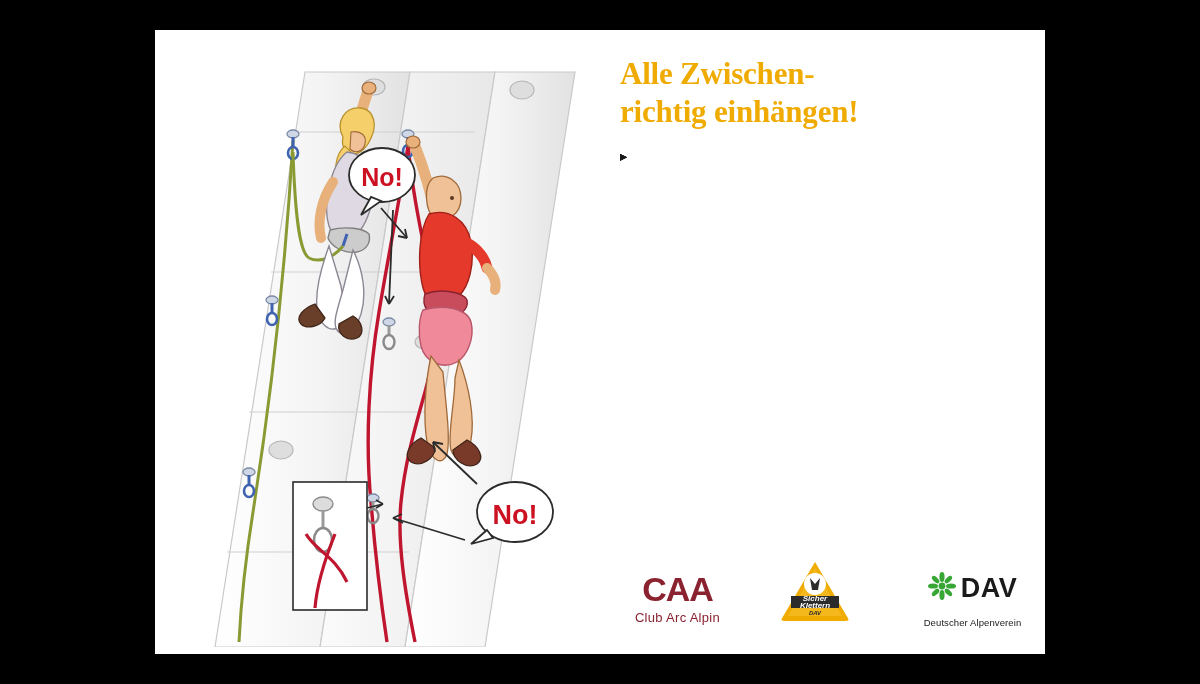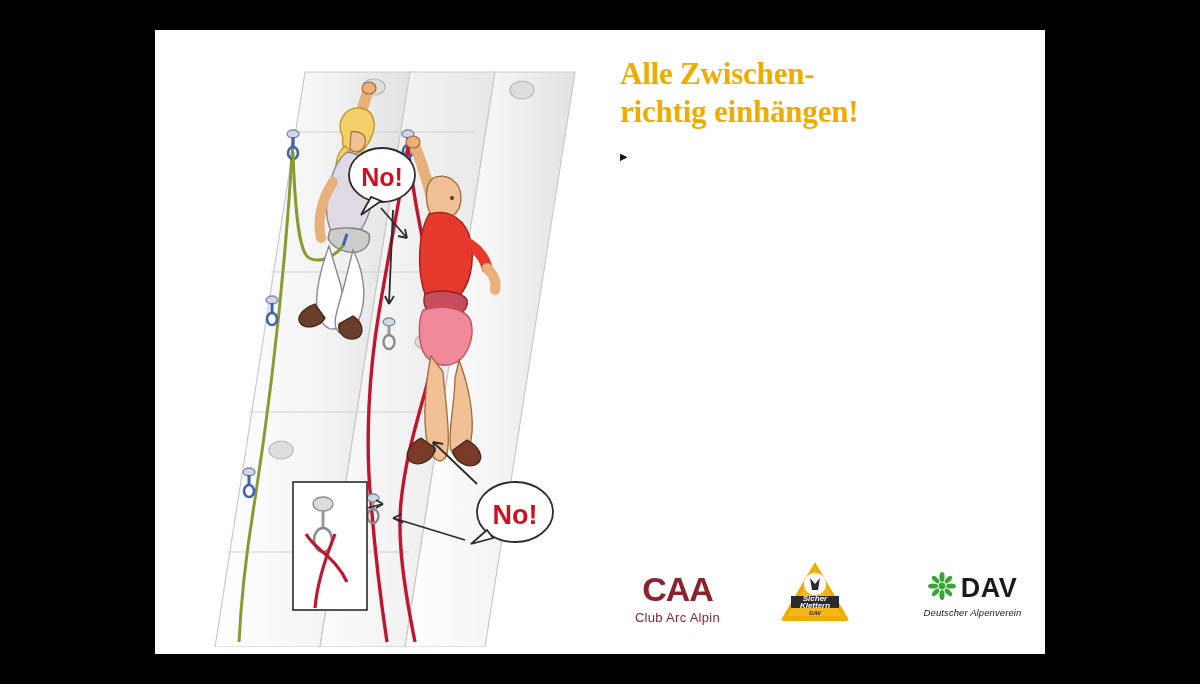--- a/index.html
+++ b/index.html
@@ -117,25 +117,24 @@
     gap: 5px;
   }
   .dav-name {
     font-size: 27px;
     font-weight: bold;
     color: #1a1a1a;
     line-height: 1;
     letter-spacing: 0.5px;
   }
   .dav-sub {
-    margin-top: 3px;
+    margin-top: 13px;
     font-size: 9.5px;
     color: #1a1a1a;
     letter-spacing: 0.1px;
-    font-style: italic;
   }
 
   .nobubble-text {
     font-weight: bold;
     fill: #cc1122;
   }
 </style>
 </head>
 <body>
 

